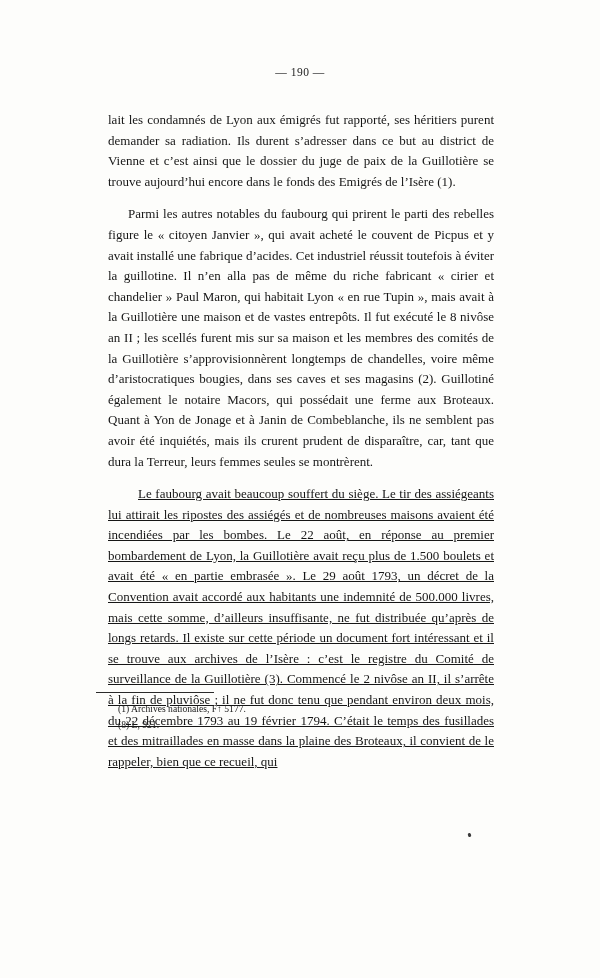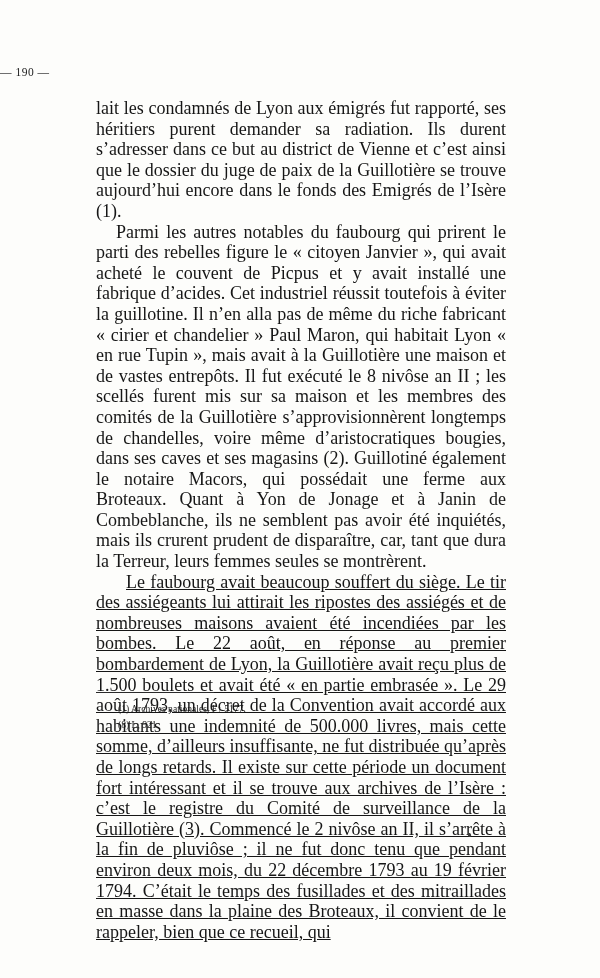--- a/index.html
+++ b/index.html
@@ -20,34 +20,34 @@
     left: 0; top: 0;
     width: 600px;
     height: 978px;
     background: #fdfdfb;
   }
   .page-number {
     position: absolute;
     top: 66px;
     left: 0;
     width: 600px;
-    text-align: left;
+    text-align: center;
     font-size: 11.5px;
     letter-spacing: 0.5px;
     color: #222;
   }
   .text-block {
     position: absolute;
     left: 96px;
     top: 98px;
     width: 410px;
   }
   .text-block p {
-    margin: 0;
-    font-size: 18px;
+    margin: 12px;
+    font-size: 13px;
     line-height: 20.6px;
     text-align: justify;
     text-justify: inter-word;
     color: #161616;
     hyphens: manual;
   }
   .text-block p.indent {
     text-indent: 20px;
   }
   .text-block p.indent-wide {

